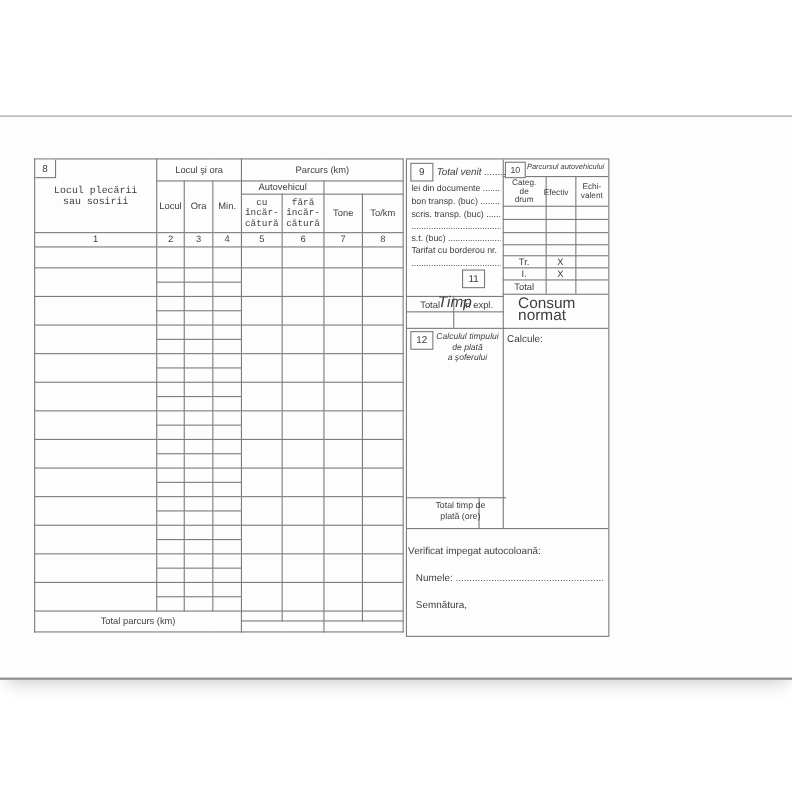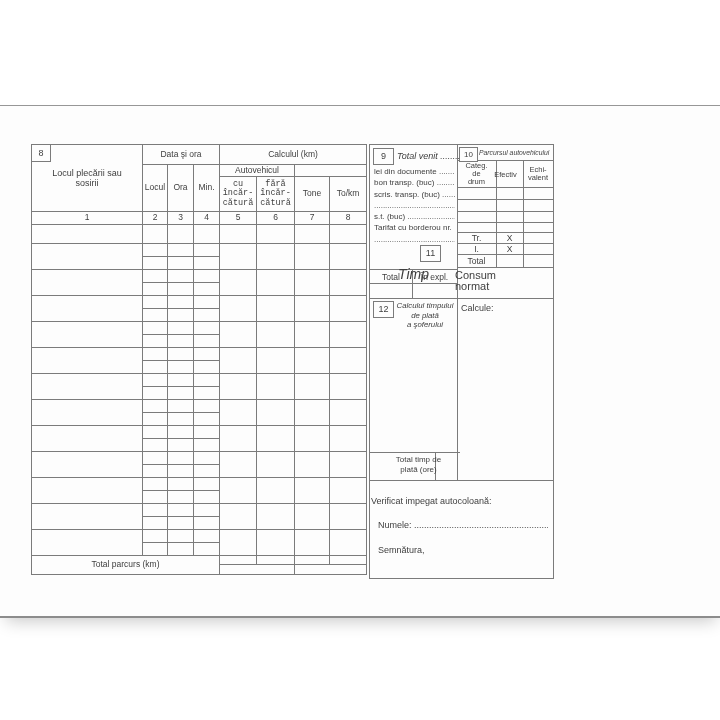--- a/index.html
+++ b/index.html
@@ -16,21 +16,21 @@
   table.trips td{border:1px solid #7b7b7b;padding:0;margin:0;
                  font-size:8.5px;line-height:1.12;text-align:center;
                  vertical-align:middle;color:#3e3e3e;overflow:hidden;}
   tr.h-group{height:20px;} tr.h-sub{height:12px;} tr.h-veh{height:35px;}
   tr.h-num{height:13px;}  tr.single{height:19px;} tr.half{height:13px;}
   tr.tot-a{height:9px;}   tr.tot-b{height:10px;}
   td.loc-hdr{position:relative;}
   .sec-box{position:absolute;border:1px solid #7b7b7b;background:#fdfdfd;
            text-align:center;font-size:9px;font-style:normal;}
   .box8{left:-1px;top:-1px;width:18px;height:16px;line-height:16px;}
-  .loc-label{max-width:78px;margin:3px auto;font-size:9px;}
+  .loc-label{max-width:78px;margin:3px auto;font-size:9px;font-family:Liberation Mono, monospace;}
   .small-hdr{font-size:7.5px;line-height:1.1;font-family:Liberation Mono, monospace;}
   td.total-lbl{text-align:left;padding-left:8px;font-size:9px;}
 
   
   .panel{position:absolute;left:338px;top:0;width:185px;height:435px;
          border:1px solid #7b7b7b;box-sizing:border-box;background:#fdfdfd;}
   .panel .abs{position:absolute;}
   .hl{position:absolute;height:1px;background:#7b7b7b;}
   .vl{position:absolute;width:1px;background:#7b7b7b;}
   .it{font-style:italic;}
@@ -58,22 +58,22 @@
           <col style="width:38px">
           <col style="width:35px">
           <col style="width:37px">
       </colgroup>
       <thead>
         <tr class="h-group">
           <td class="loc-hdr" rowspan="3">
             <span class="sec-box box8">8</span>
             <div class="loc-label">Locul plecării sau sosirii</div>
           </td>
-          <td colspan="3">Data şi ora</td>
-          <td colspan="4">Calculul (km)</td>
+          <td colspan="3">Locul şi ora</td>
+          <td colspan="4">Parcurs (km)</td>
         </tr>
         <tr class="h-sub">
           <td rowspan="2">Locul</td>
           <td rowspan="2">Ora</td>
           <td rowspan="2">Min.</td>
           <td colspan="2">Autovehicul</td>
           <td colspan="2"></td>
         </tr>
         <tr class="h-veh">
           <td class="small-hdr">
@@ -349,21 +349,21 @@
       <div class="abs cell-txt" style="left:122px;top:25px;width:27px;font-size:7.5px">Efectiv</div>
       <div class="abs cell-txt" style="left:153px;top:21px;width:30px;font-size:7.5px;line-height:8px">
         <div>Echi-</div>
         <div>valent</div>
       </div>
       <div class="abs cell-txt" style="left:87px;top:88px;width:39px;font-size:8.5px">Tr.</div>
       <div class="abs cell-txt" style="left:126px;top:88px;width:27px;font-size:8.5px">X</div>
       <div class="abs cell-txt" style="left:87px;top:99px;width:39px;font-size:8.5px">I.</div>
       <div class="abs cell-txt" style="left:126px;top:99px;width:27px;font-size:8.5px">X</div>
       <div class="abs cell-txt" style="left:87px;top:111px;width:39px;font-size:8.5px">Total</div>
-      <div class="abs" style="left:85px;top:125px;font-size:11px;line-height:11px">
+      <div class="abs" style="left:101px;top:125px;font-size:14px;line-height:11px">
         <div>Consum</div>
         <div>normat</div>
       </div>
 
       <span class="sec-box box11">11</span>
       <div class="abs it" style="left:28px;top:121px;font-size:14px">Timp</div>
       <div class="abs cell-txt" style="left:0;top:127px;width:42px;font-size:8.5px">Total</div>
       <div class="abs cell-txt" style="left:42px;top:127px;width:45px;font-size:8.5px">În expl.</div>
 
       <span class="sec-box box12">12</span>

